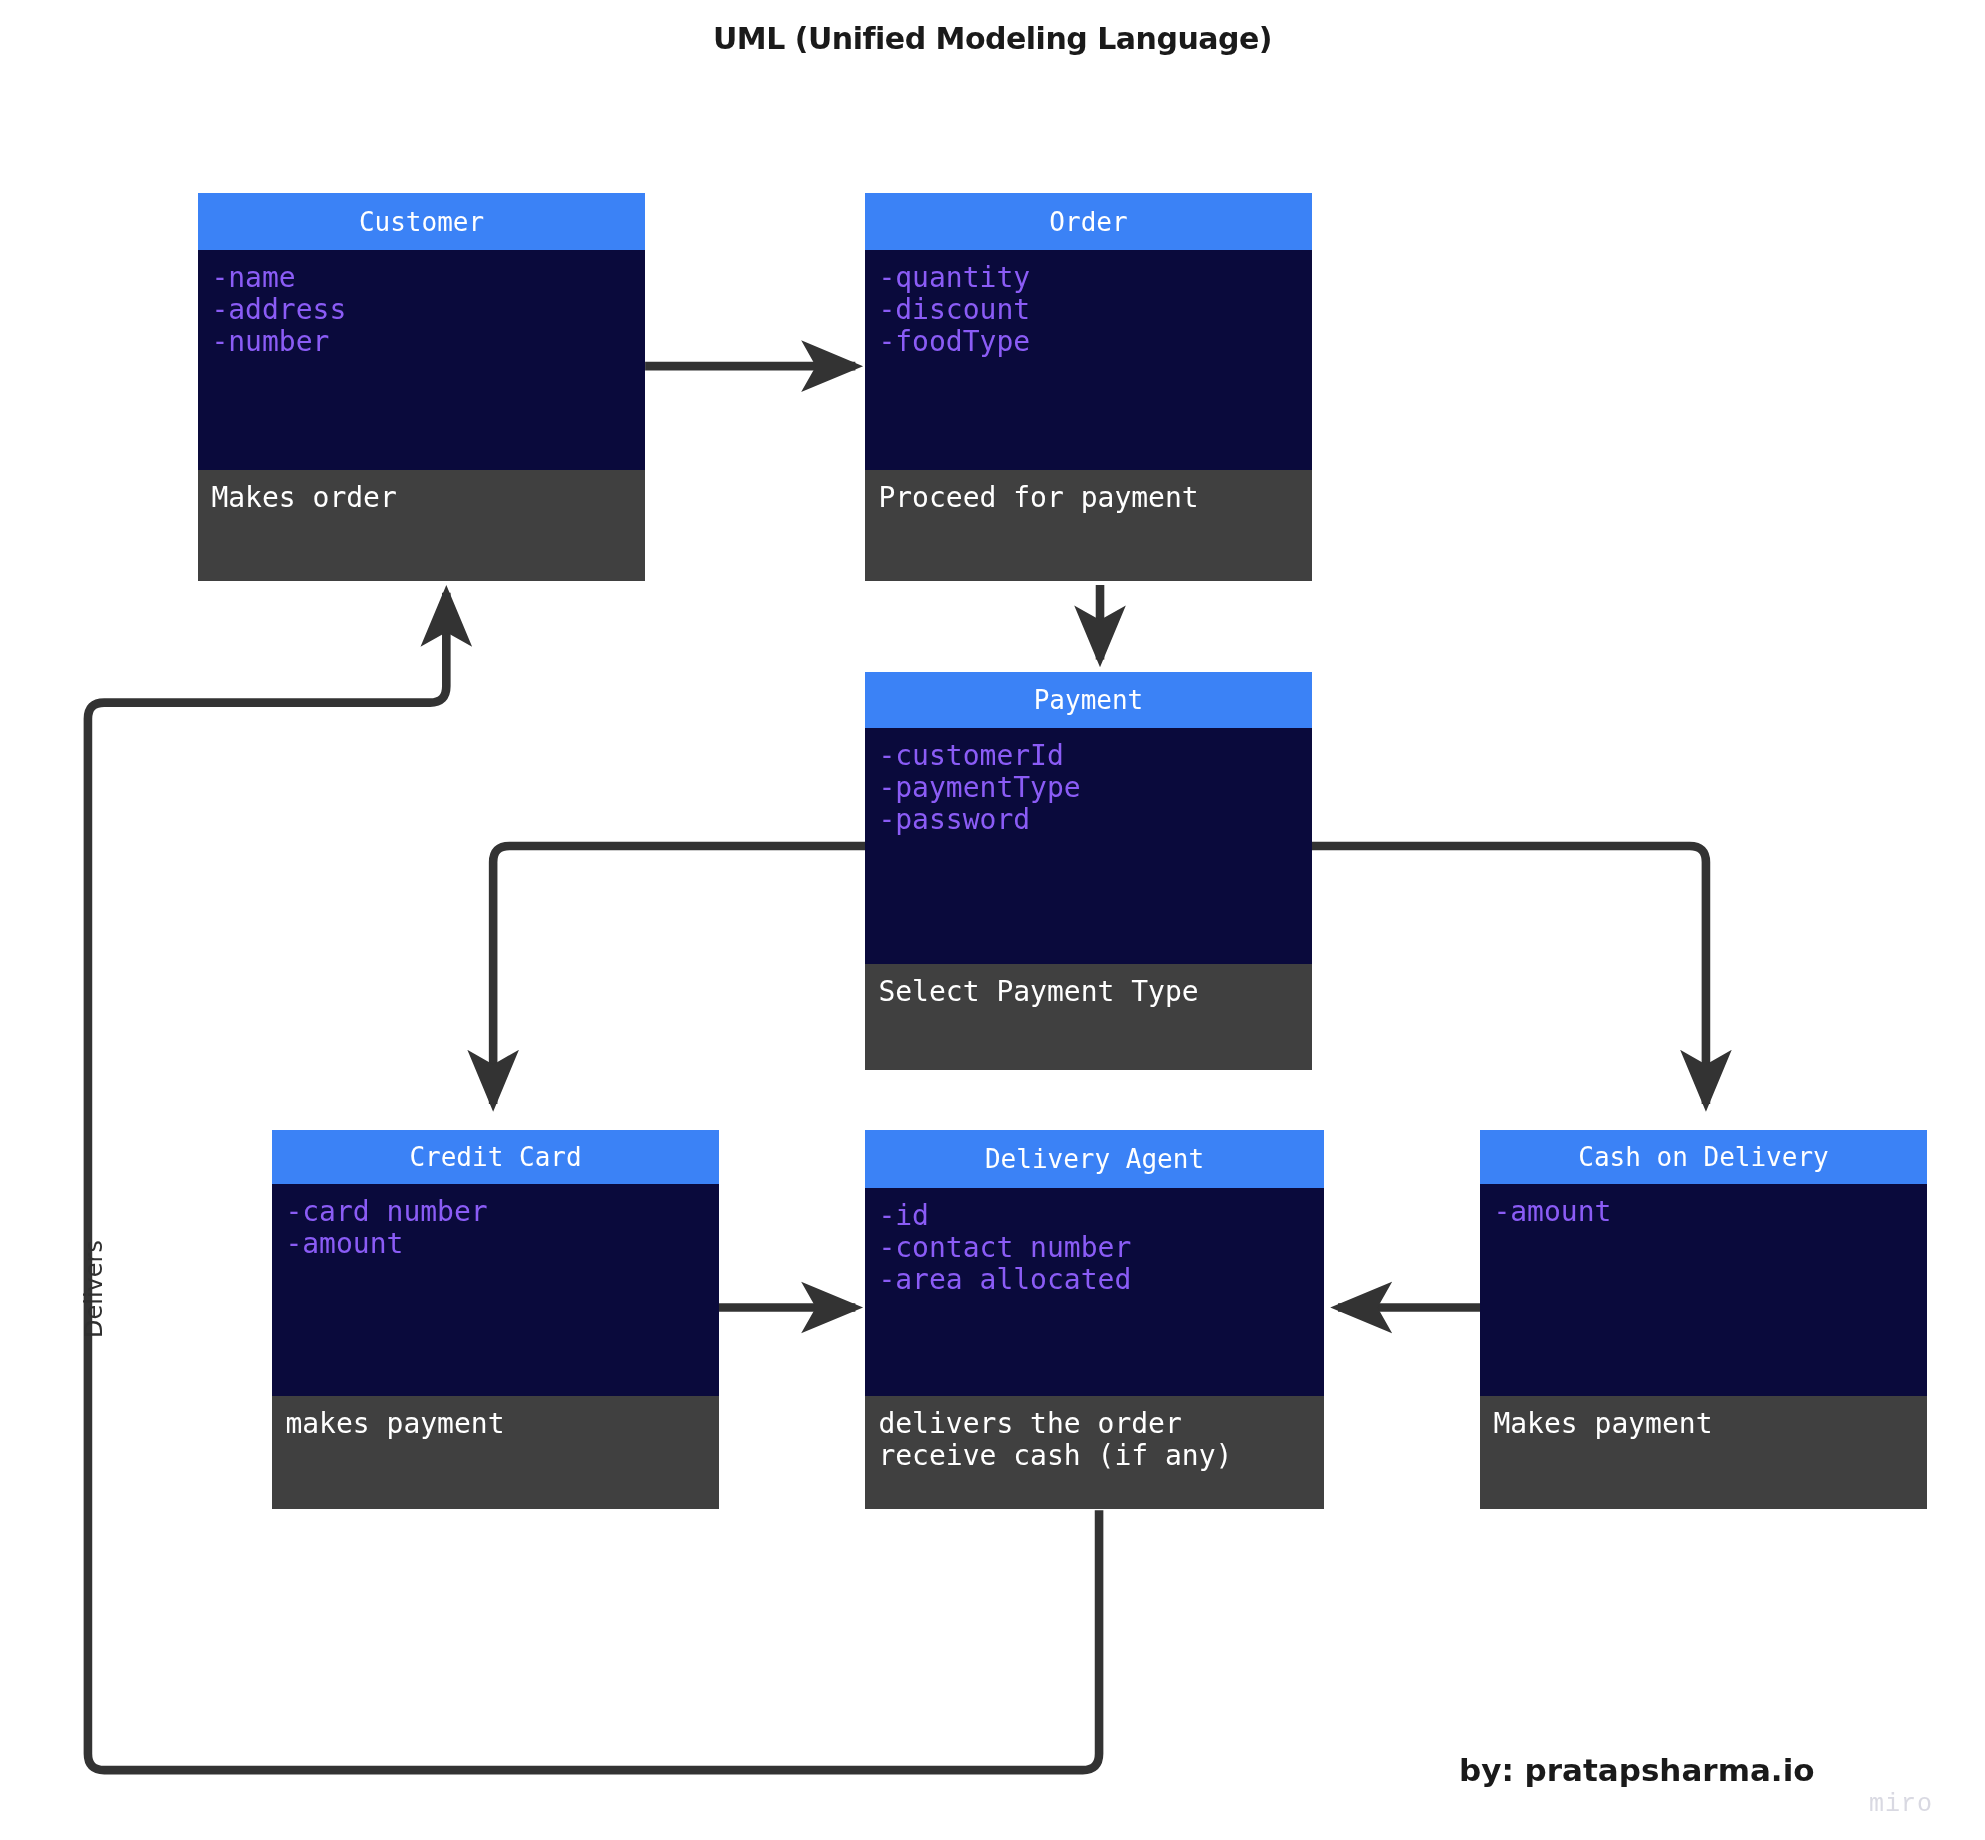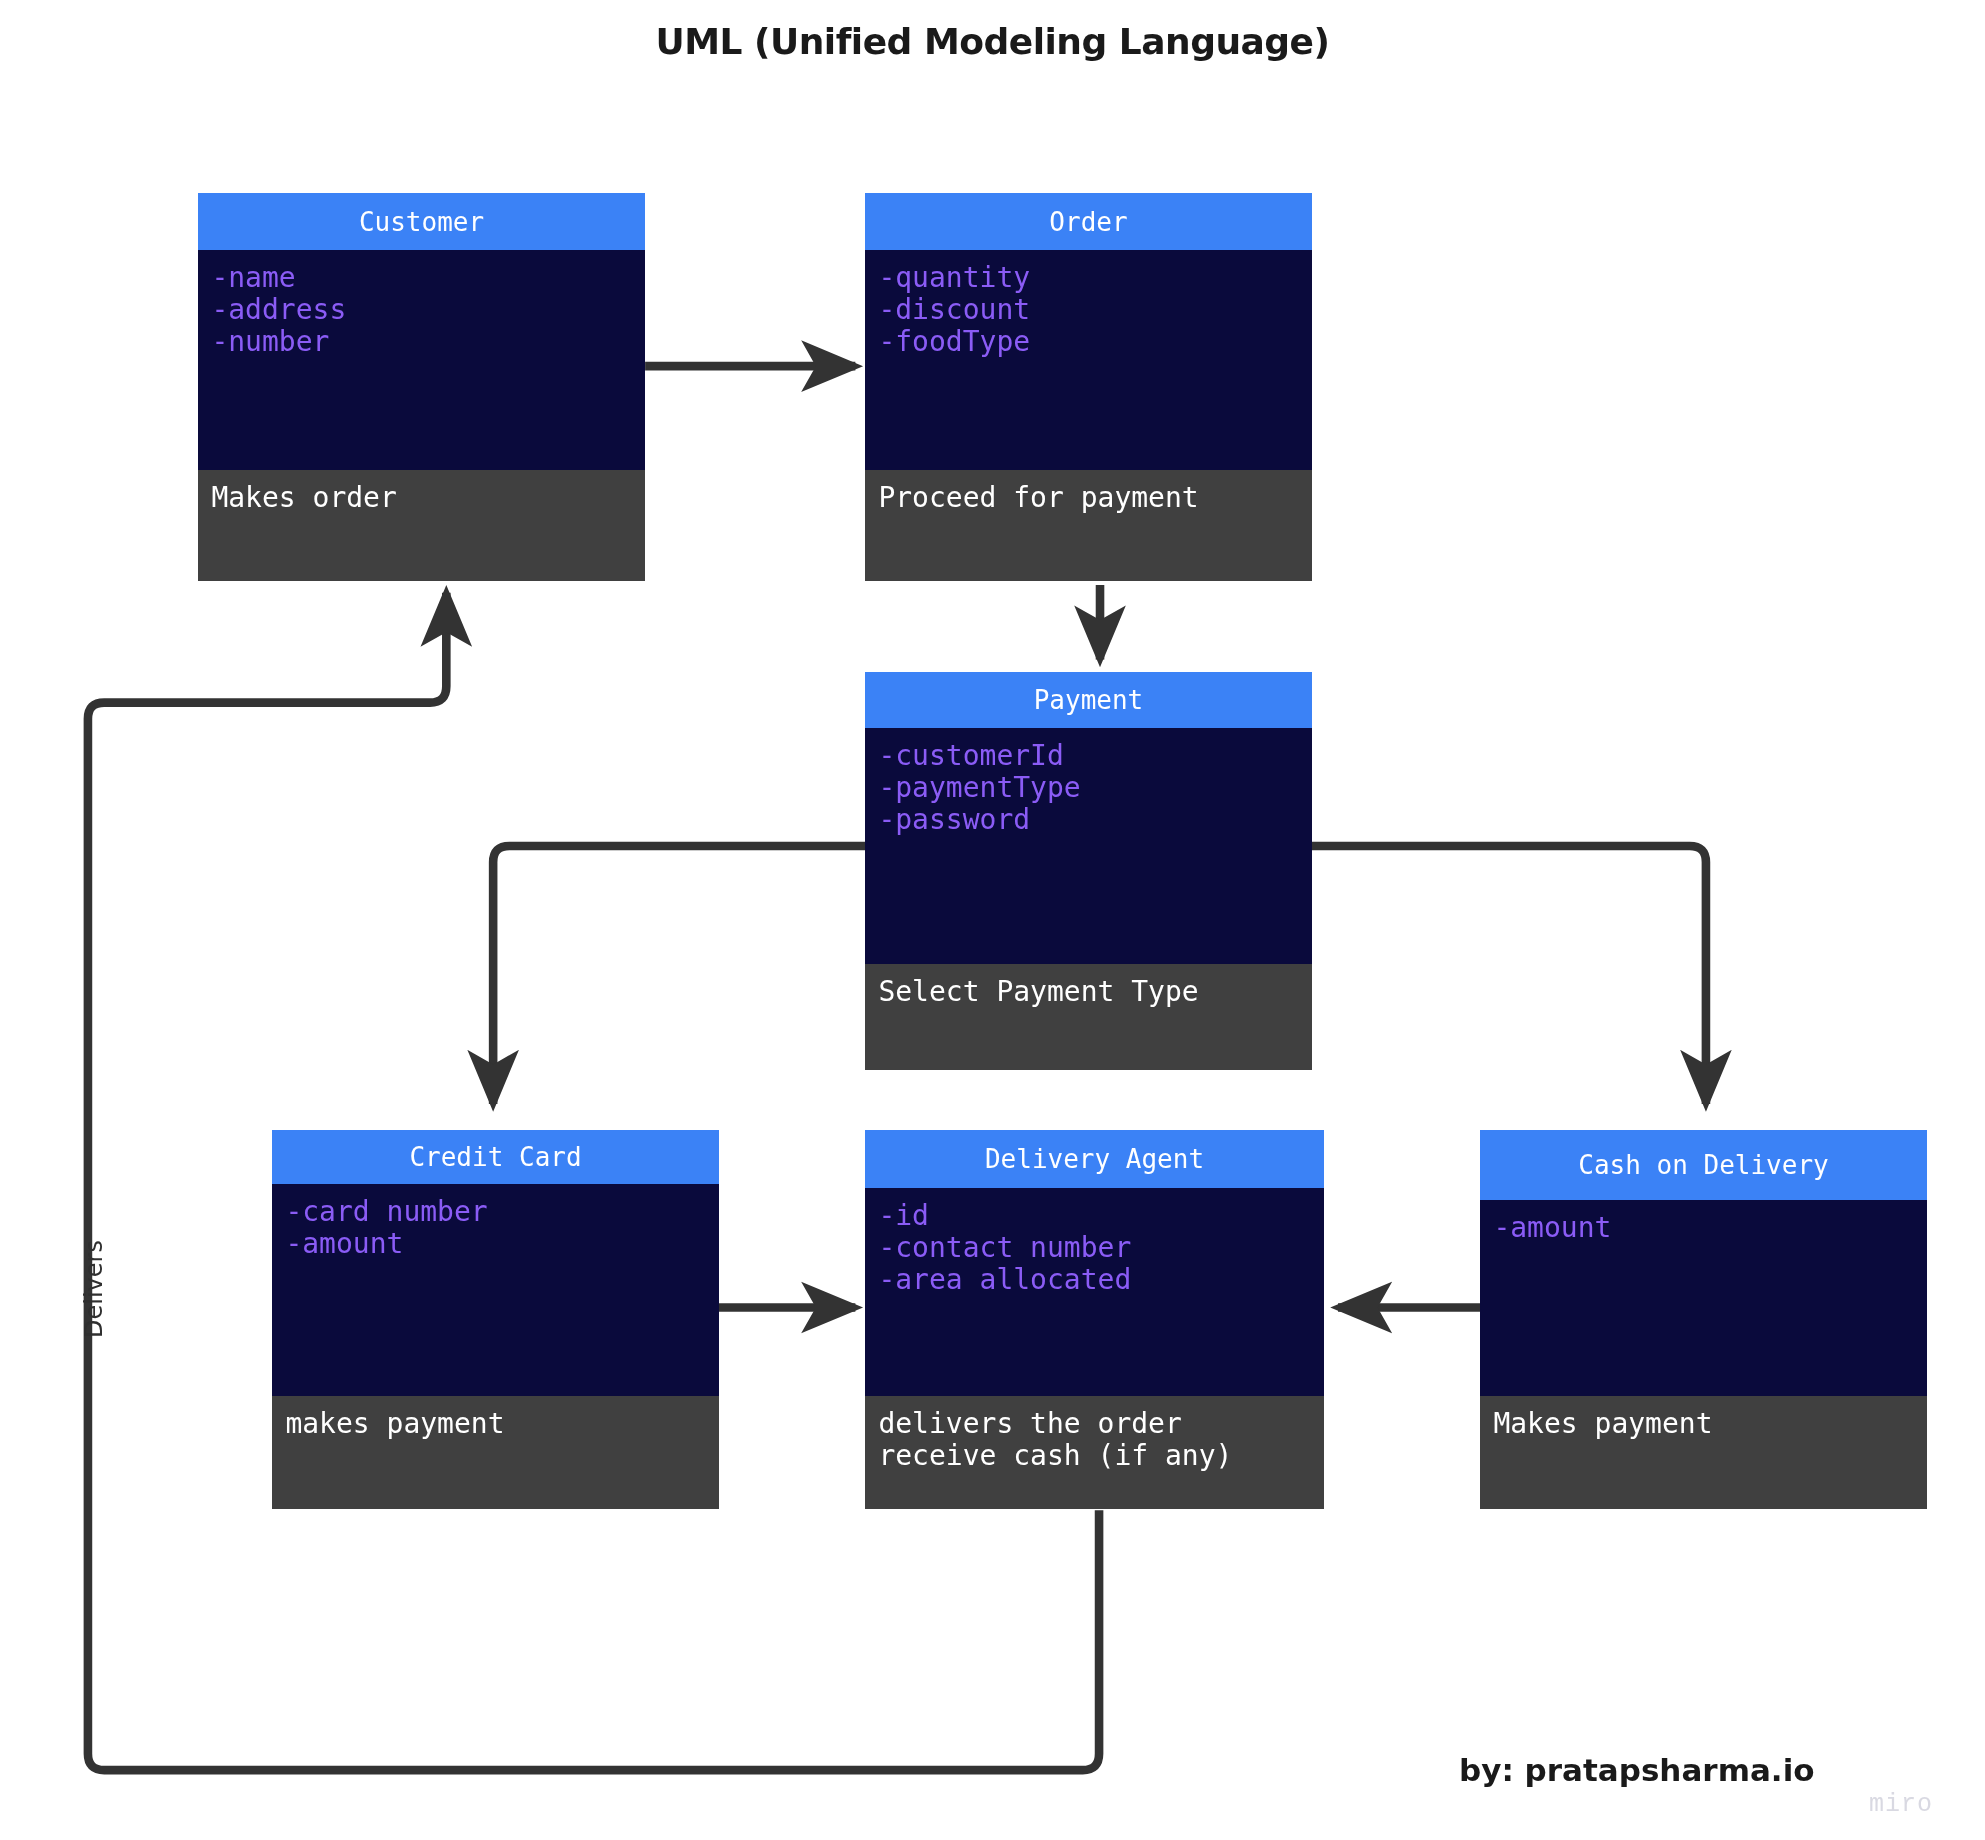--- a/index.html
+++ b/index.html
@@ -23,21 +23,21 @@
   }
 
   
   .diagram-title {
     position: absolute;
     left: 0;
     top: 21px;
     width: 1985px;
     text-align: center;
     font-family: "DejaVu Sans", sans-serif;
-    font-size: 36px;
+    font-size: 30px;
     font-weight: bold;
     color: #1a1a1a;
     letter-spacing: -0.5px;
     white-space: nowrap;
   }
 
   
   .uml-class {
     position: absolute;
     box-sizing: border-box;
@@ -230,21 +230,21 @@
       <div class="row">-contact number</div>
       <div class="row">-area allocated</div>
     </div>
     <div class="uml-ops" style="height: 113px;">
       <div class="row">delivers the order</div>
       <div class="row">receive cash (if any)</div>
     </div>
   </div>
 
   <div class="uml-class" style="left: 1480px; top: 1130px; width: 447px; height: 379px;">
-    <div class="uml-header" style="height: 70px;">Cash on Delivery</div>
+    <div class="uml-header" style="height: 54px;">Cash on Delivery</div>
     <div class="uml-attrs" style="height: 212px;">
       <div class="row">-amount</div>
     </div>
     <div class="uml-ops" style="height: 113px;">
       <div class="row">Makes payment</div>
     </div>
   </div>
 
   <div class="credit" style="left: 1459px; top: 1752px;">by: pratapsharma.io</div>
   <div class="watermark" style="left: 1869px; top: 1790px;">miro</div>

